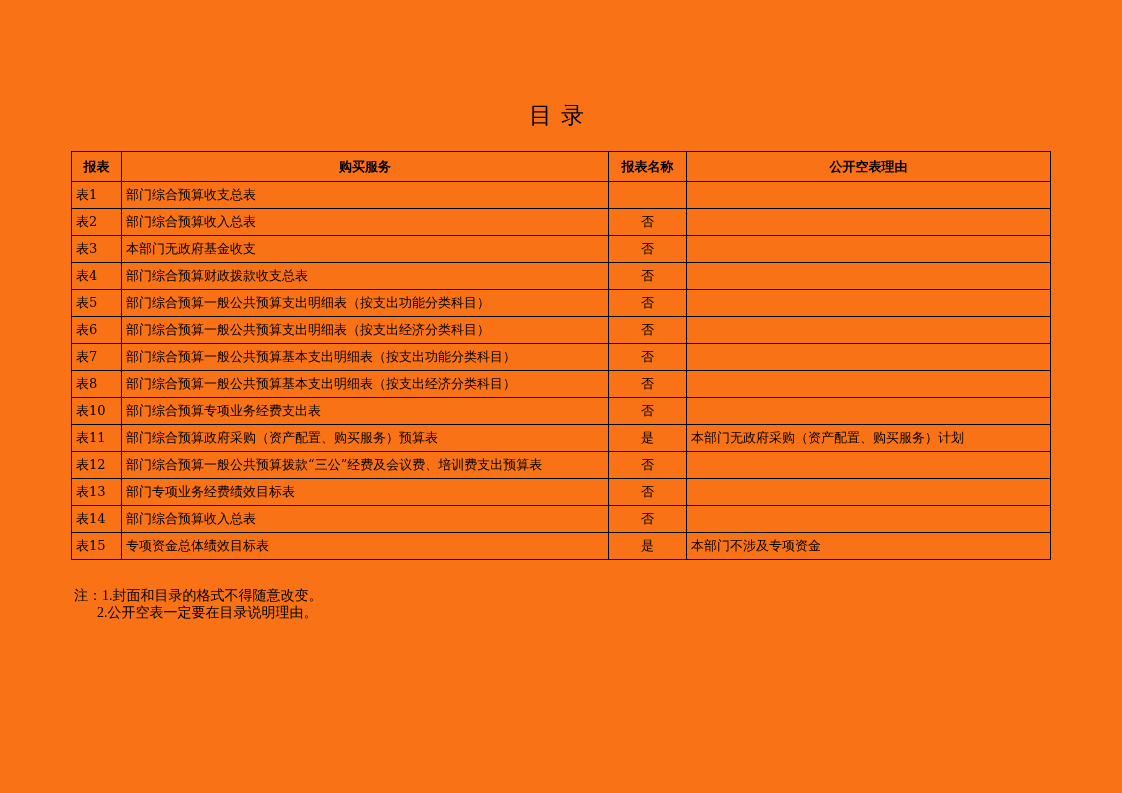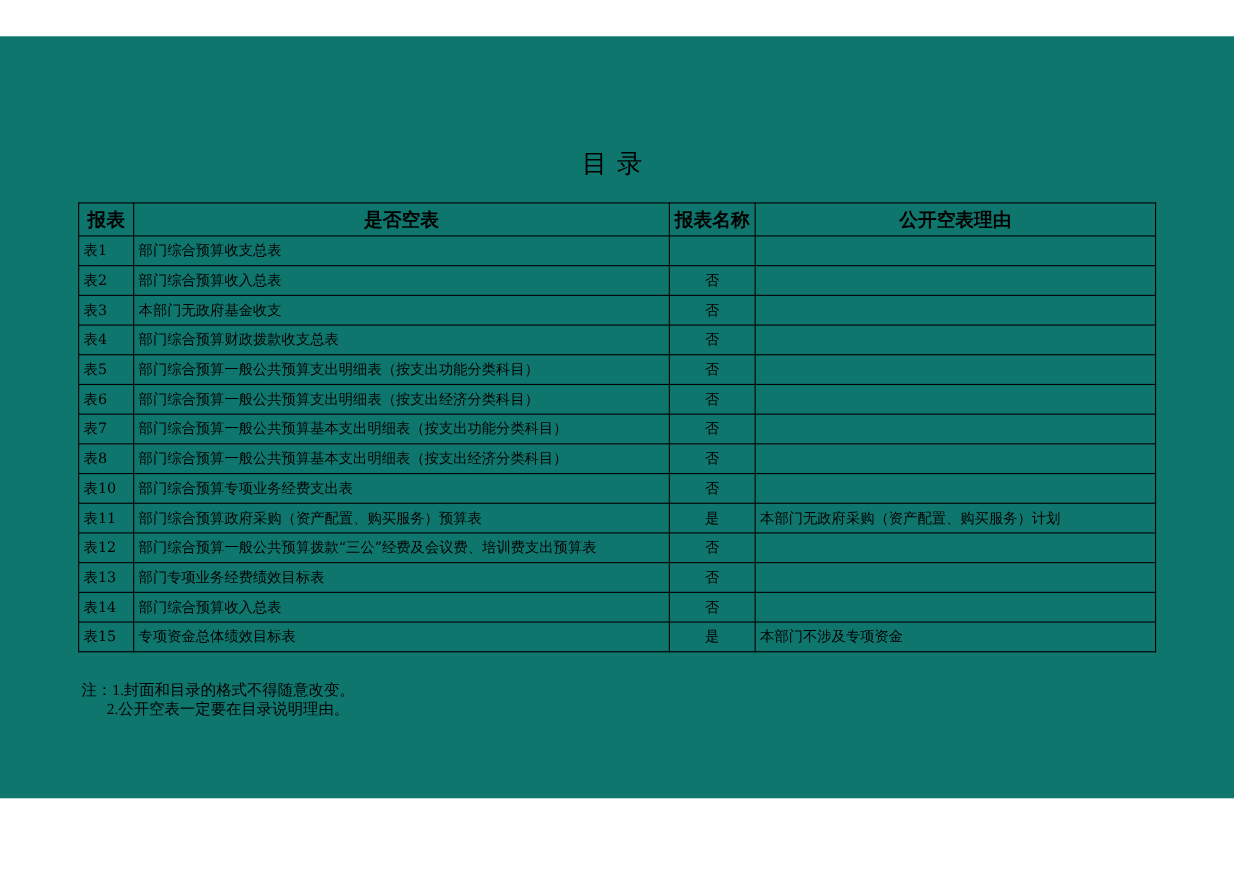--- a/index.html
+++ b/index.html
@@ -3,26 +3,25 @@
 <meta charset="utf-8">
 <style>
   html, body {
     margin: 0;
     padding: 0;
     background: #ffffff;
   }
   .page {
     position: relative;
     width: 1122px;
-    height: 693px;
-    background: #0f766e;
+    height: 793px;
+    background: #f97316;
     color: #000000;
     font-family: "DejaVu Serif", serif;
     overflow: hidden;
-    margin-top: 33px;
   }
   .doc-title {
     position: absolute;
     top: 100px;
     left: 0;
     width: 1122px;
     text-align: center;
     font-size: 23px;
     letter-spacing: 9px;
     font-family: "DejaVu Serif", serif;
@@ -49,21 +48,21 @@
     border-bottom: 1.5px solid #000;
     padding: 0 4px;
     overflow: hidden;
     white-space: nowrap;
     vertical-align: middle;
   }
   table.toc th {
     height: 29px;
     font-family: "Liberation Sans", sans-serif;
     font-weight: bold;
-    font-size: 17px;
+    font-size: 13px;
     text-align: center;
   }
   table.toc td {
     height: 26px;
     font-family: "DejaVu Serif", serif;
   }
   td.c-id    { text-align: left; }
   td.c-name  { text-align: left; }
   td.c-empty { text-align: center; }
   td.c-reason{ text-align: left; }
@@ -88,21 +87,21 @@
   <table class="toc">
     <colgroup>
       <col class="c1">
         <col class="c2">
         <col class="c3">
         <col class="c4">
     </colgroup>
     <thead>
       <tr>
         <th>报表</th>
-        <th>是否空表</th>
+        <th>购买服务</th>
         <th>报表名称</th>
         <th>公开空表理由</th>
       </tr>
     </thead>
     <tbody>
       <tr>
         <td class="c-id">表1</td>
         <td class="c-name">部门综合预算收支总表</td>
         <td class="c-empty"></td>
         <td class="c-reason"></td>

